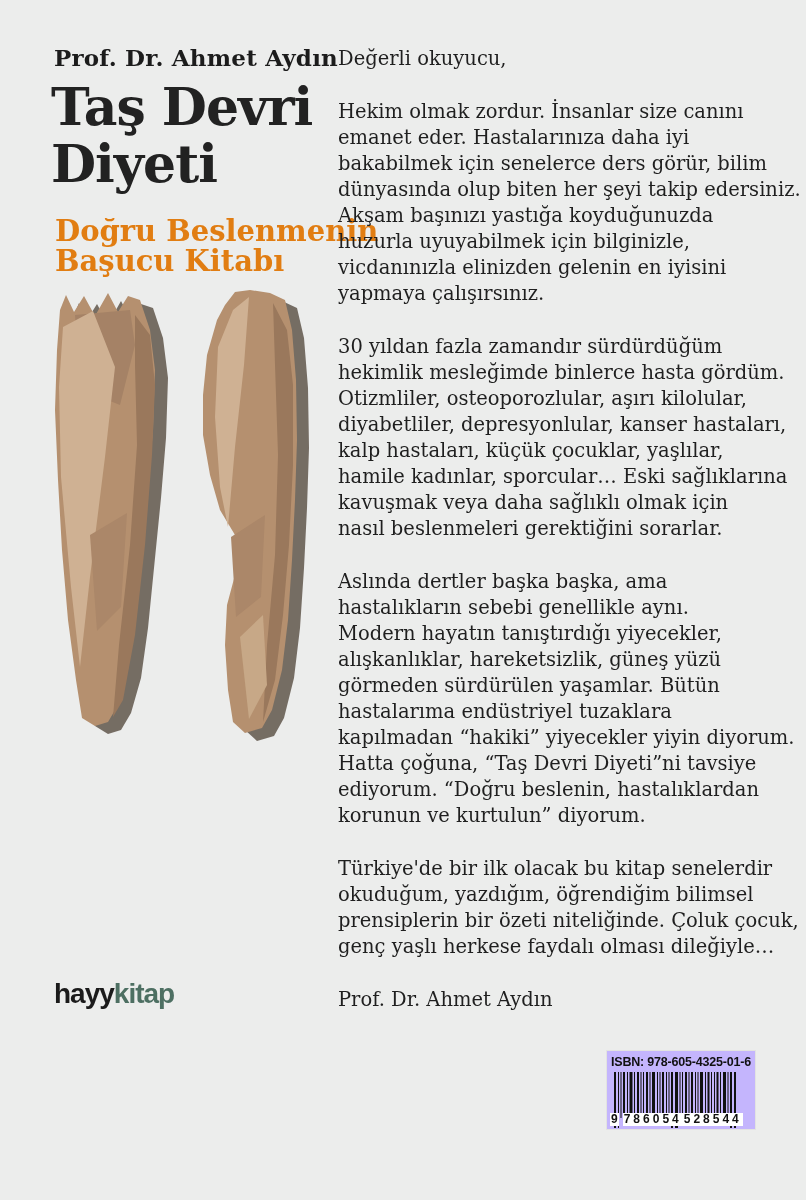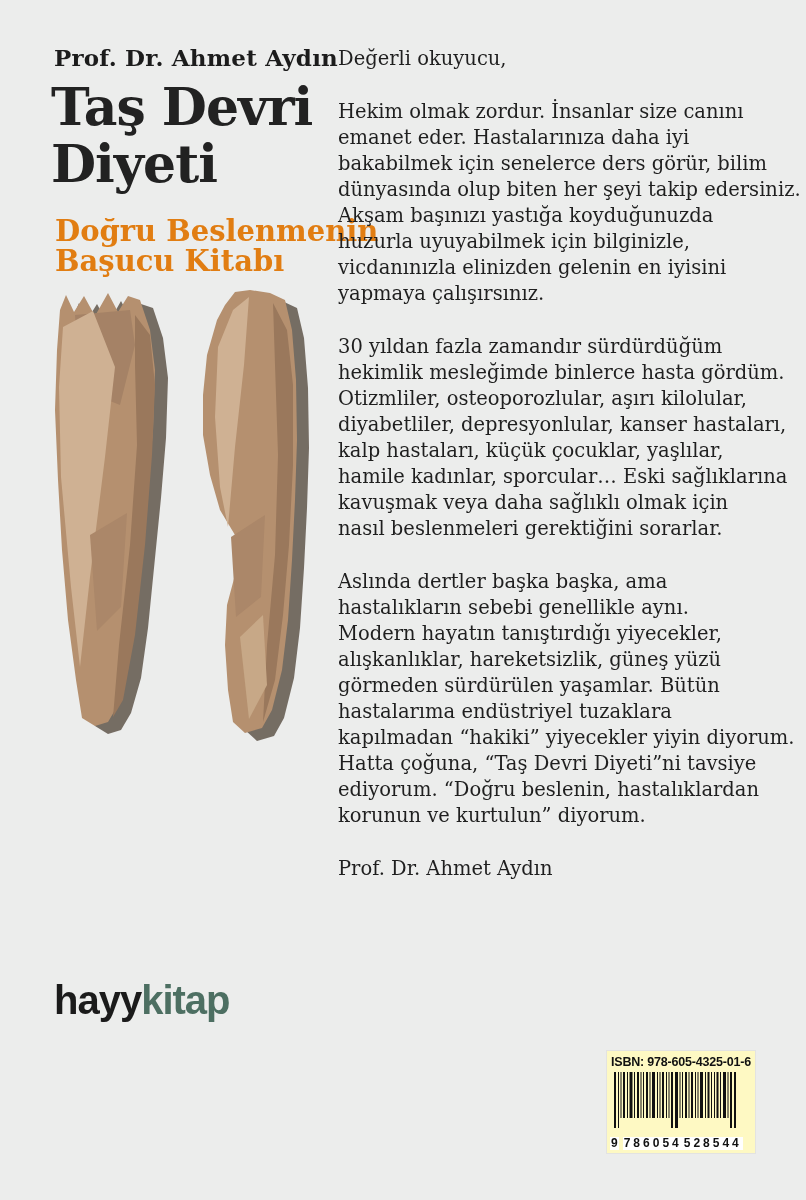--- a/index.html
+++ b/index.html
@@ -27,27 +27,27 @@
   .tools{position:absolute;left:35px;top:285px;}
   .letter{
     position:absolute;left:338px;top:46px;width:462px;
     font-size:19.5px;line-height:26px;color:#1f1f1f;
   }
   .letter p{margin:0 4px 27px 0;white-space:pre;}
   .letter p.signature{margin-top:0;}
   .logo{
     position:absolute;left:54px;top:978px;
     font-family:"Liberation Sans", sans-serif;
-    font-size:40px;font-weight:600;letter-spacing:-1px;
+    font-size:28px;font-weight:600;letter-spacing:-1px;
   }
   .logo-hayy{color:#1b1b1b;}
   .logo-kitap{color:#4d6f62;}
   .barcode{
-    position:absolute;left:607px;top:1051px;width:148px;height:102px;
-    background:#fef9c3;box-shadow:0 0 0 1px #e3e3e1;
+    position:absolute;left:607px;top:1051px;width:148px;height:78px;
+    background:#c4b5fd;box-shadow:0 0 0 1px #e3e3e1;
     font-family:"Liberation Sans", sans-serif;
   }
   .isbn{
     position:absolute;left:0;right:0;top:4px;text-align:center;
     font-size:12.5px;font-weight:bold;color:#111;letter-spacing:-0.2px;
   }
   .bars{position:absolute;left:7px;top:21px;}
   .digits{
     position:absolute;left:3px;right:3px;bottom:3px;height:15px;
     font-size:12px;font-weight:bold;color:#111;
@@ -113,20 +113,24 @@
     <p>Aslında dertler başka başka, ama
 hastalıkların sebebi genellikle aynı.
 Modern hayatın tanıştırdığı yiyecekler,
 alışkanlıklar, hareketsizlik, güneş yüzü
 görmeden sürdürülen yaşamlar. Bütün
 hastalarıma endüstriyel tuzaklara
 kapılmadan “hakiki” yiyecekler yiyin diyorum.
 Hatta çoğuna, “Taş Devri Diyeti”ni tavsiye
 ediyorum. “Doğru beslenin, hastalıklardan
 korunun ve kurtulun” diyorum.</p>
+    <p>Türkiye'de bir ilk olacak bu kitap senelerdir
+okuduğum, yazdığım, öğrendiğim bilimsel
+prensiplerin bir özeti niteliğinde. Çoluk çocuk,
+genç yaşlı herkese faydalı olması dileğiyle…</p>
     <p class="signature">Prof. Dr. Ahmet Aydın</p>
   </div>
 
   <div class="logo"><span class="logo-hayy">hayy</span><span class="logo-kitap">kitap</span></div>
 
   <div class="barcode">
     <div class="isbn">ISBN: 978-605-4325-01-6</div>
     <svg class="bars" id="bars" width="134" height="56" viewBox="0 0 134 56">
         <rect x="0" y="0" width="2" height="56" fill="#111"></rect>
         <rect x="4" y="0" width="1" height="56" fill="#111"></rect>

